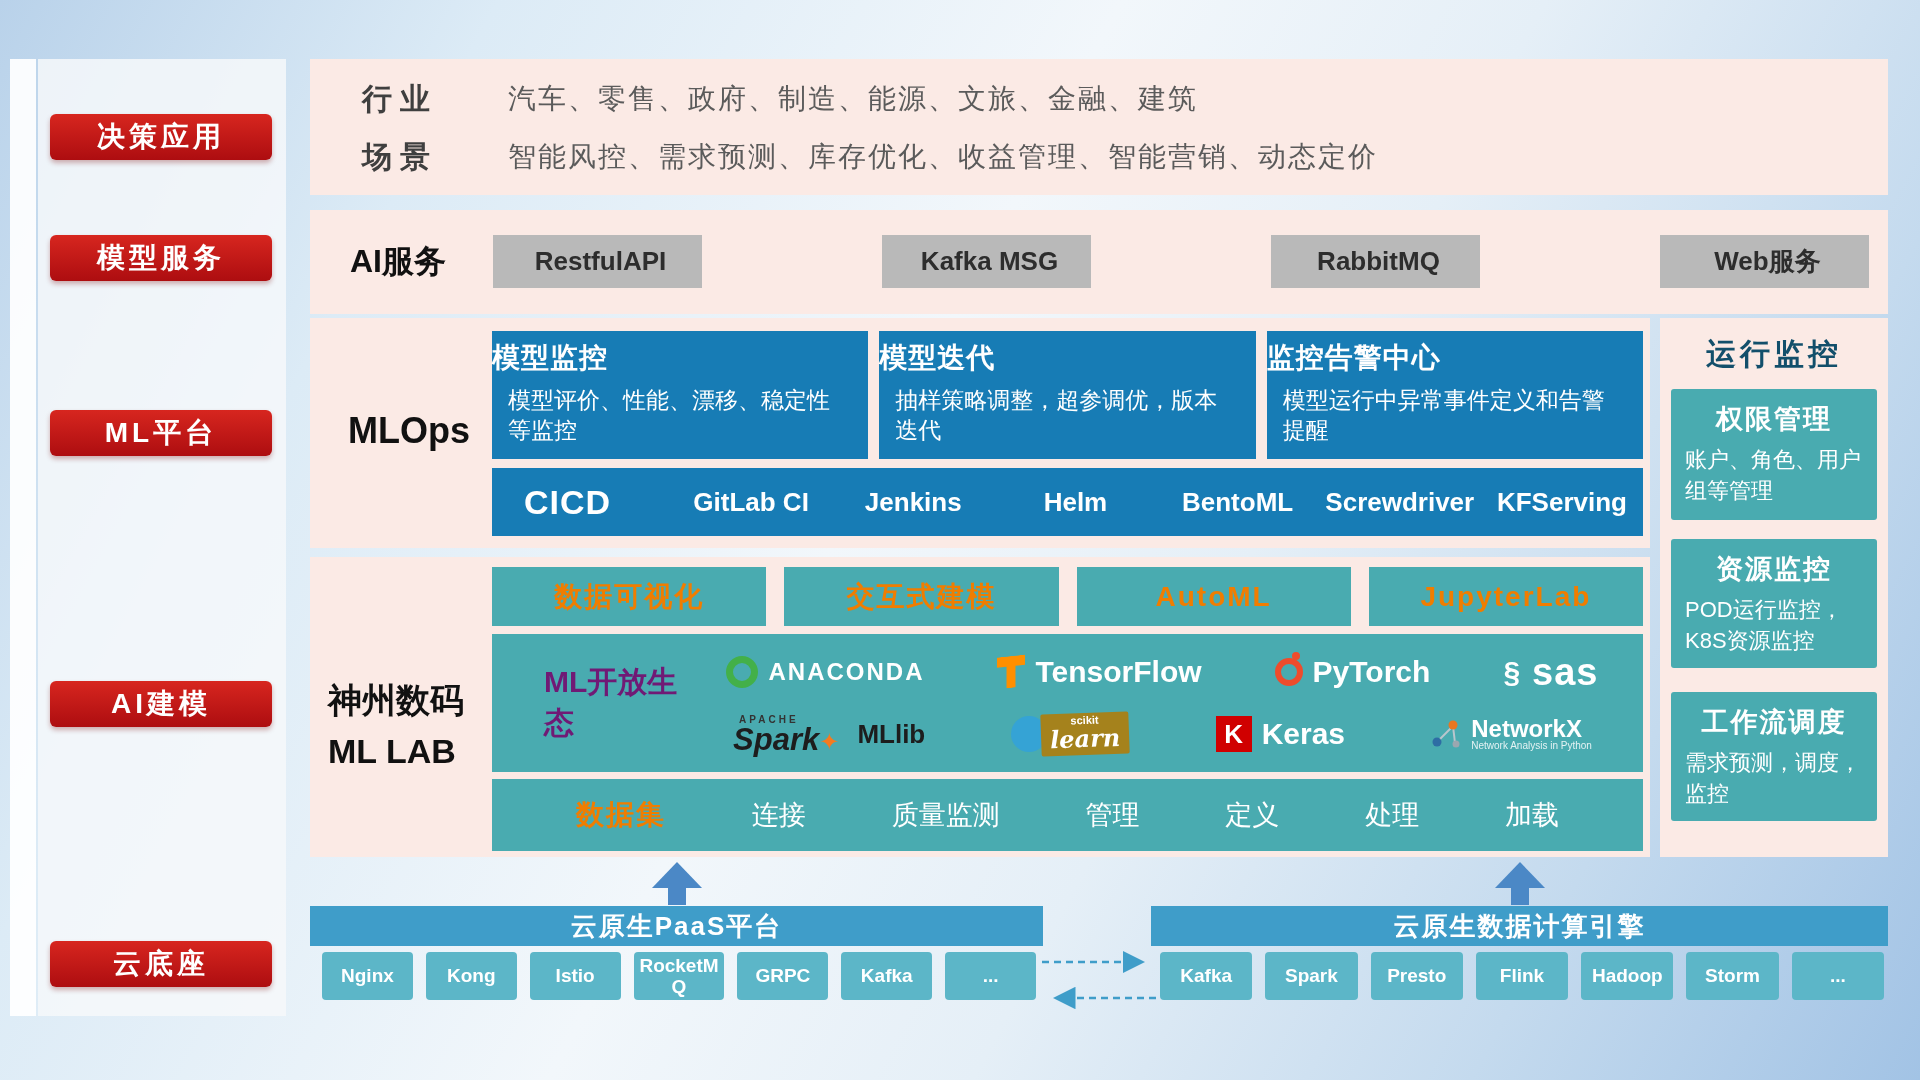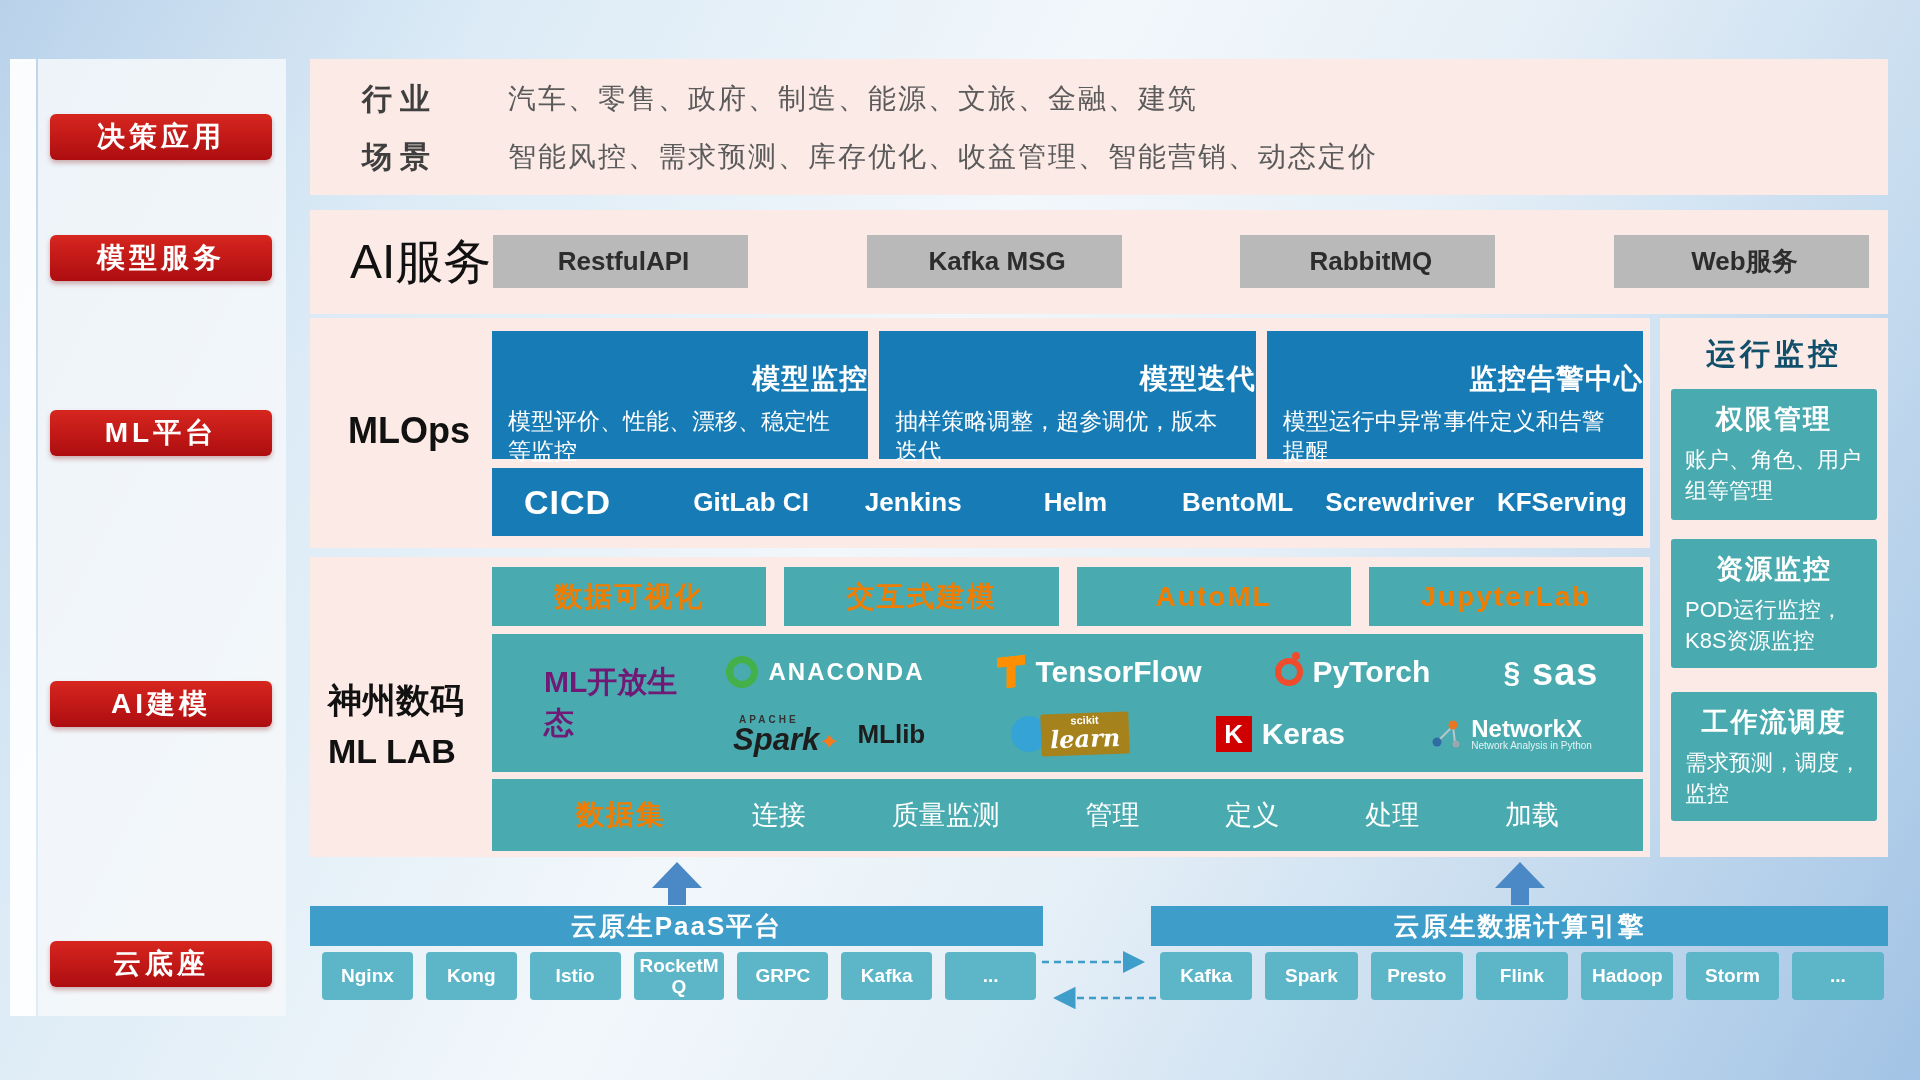--- a/index.html
+++ b/index.html
@@ -17,30 +17,30 @@
 
   .panel { position:absolute; background:#fbeae5; }
 
   
   .ind-line { position:absolute; left:52px; right:20px; display:flex; align-items:center; height:44px; }
   .ind-label { width:146px; font-size:30px; font-weight:bold; color:#3f3f3f; letter-spacing:8px; }
   .ind-value { font-size:28px; color:#5b5b5b; letter-spacing:2px; }
 
   
   .ai-label { position:absolute; left:40px; top:0; height:104px; display:flex; align-items:center;
-    font-size:48px; font-weight:normal; color:#111; }
+    font-size:32px; font-weight:bold; color:#111; }
   .gray-btns { position:absolute; left:183px; right:19px; top:25px; display:flex; justify-content:space-between; }
-  .gray-btn { width:255px; height:53px; background:#b9b9b9; color:#2d2d2d; font-weight:bold; font-size:26px;
+  .gray-btn { width:209px; height:53px; background:#b9b9b9; color:#2d2d2d; font-weight:bold; font-size:26px;
     display:flex; align-items:center; justify-content:center;padding-left:6px; }
 
   
   .mlops-label { position:absolute; left:38px; top:92px; font-size:36px; font-weight:bold; color:#111; }
   .mlops-cards { position:absolute; left:182px; top:13px; width:1151px; display:flex; gap:11px; }
   .mlops-card { flex:1; height:128px; background:#177cb5; color:#fff; }
-  .mlops-card .t { font-size:28px; font-weight:bold; text-align:right; margin-top:29px; letter-spacing:1px; }
+  .mlops-card .t { font-size:28px; font-weight:bold; text-align:left; margin-top:8px; letter-spacing:1px; }
   .mlops-card .d { font-size:23px; margin:8px 16px 0; line-height:1.32; }
   .cicd { position:absolute; left:182px; top:150px; width:1151px; height:68px; background:#177cb5; color:#fff;
     display:flex; align-items:center; padding-left:32px;gap:16px; }
   .cicd-label { font-size:34px; font-weight:bold; width:130px; letter-spacing:1px; }
   .cicd-tools { flex:1; display:flex; }
   .cicd-tool { flex:1; text-align:center; font-size:26px; font-weight:600; }
 
   
   .lab-label { position:absolute; left:18px; top:118px; font-size:34px; font-weight:bold; color:#111; line-height:1.5; }
   .feat-row { position:absolute; left:182px; top:10px; width:1151px; display:flex; gap:18px; }

